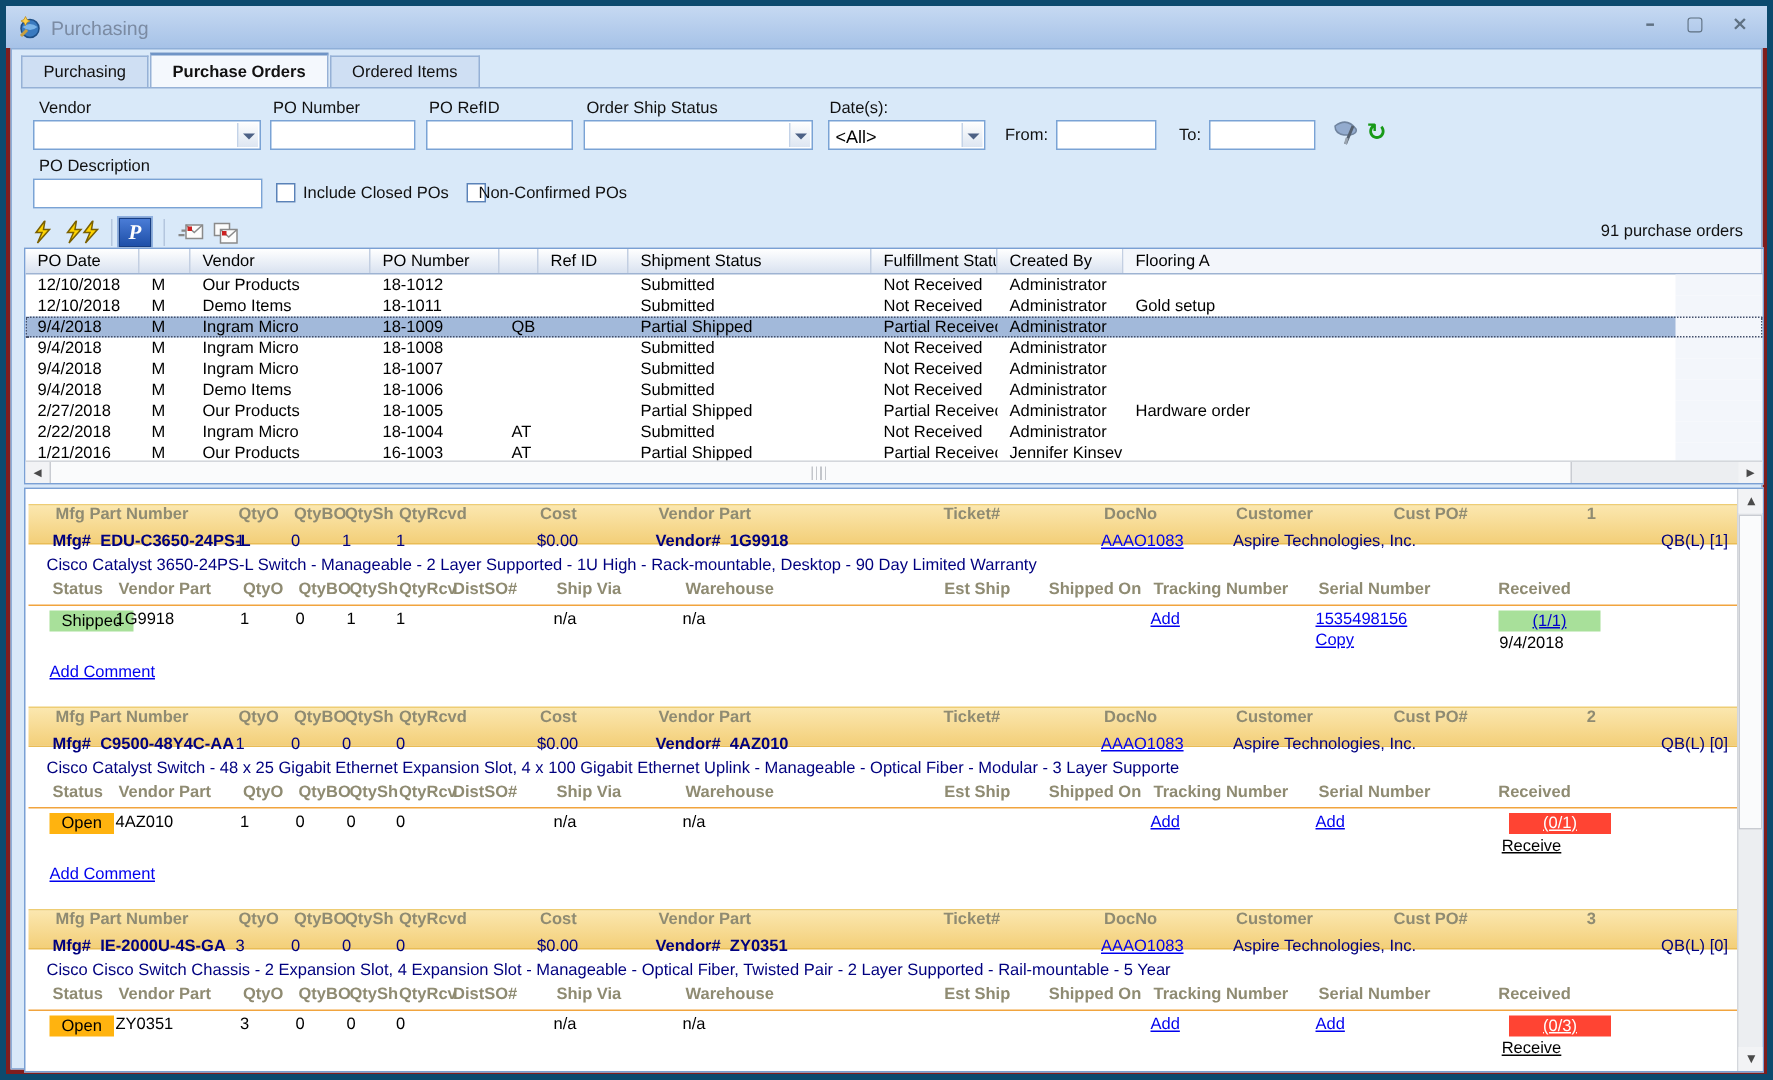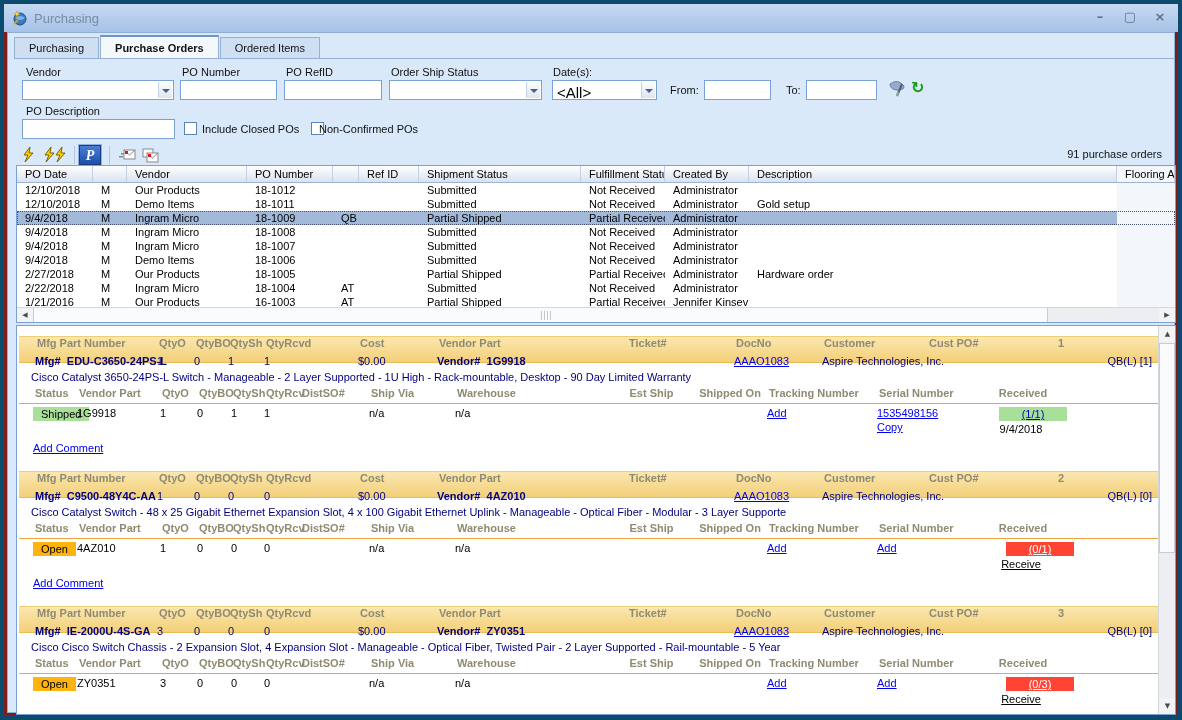--- a/index.html
+++ b/index.html
@@ -12,21 +12,21 @@
   .winbtn{color:#5f7183;font-size:13px;font-weight:bold;font-family:"DejaVu Sans",sans-serif;width:16px;text-align:center;cursor:default;}
   
   .content{position:absolute;top:28px;left:3px;right:3px;bottom:3px;background:#d9e9f9;border:1px solid #8fafd8;}
   
   .tabstrip{position:absolute;top:3px;left:6px;right:0;height:23px;border-bottom:1px solid #96b1d6;display:flex;align-items:flex-end;}
   .tab{height:21px;line-height:20px;padding:0 14px;font-size:11px;color:#111;background:#cfdff3;border:1px solid #96b1d6;border-bottom:none;margin-right:1px;}
   .tab.active{background:#f4f8fd;font-weight:bold;height:23px;line-height:22px;border-top:2px solid #6f94c6;}
   
   .flabel{position:absolute;font-size:11px;color:#111;}
   .txt{position:absolute;height:20px;border:1px solid #7aa3d5;background:#fff;font-size:11px;padding:0 3px;}
-  .combo{position:absolute;height:20px;border:1px solid #7aa3d5;background:#fff;font-size:15px;}
+  .combo{position:absolute;height:20px;border:1px solid #7aa3d5;background:#fff;font-size:12px;}
   .combo .cval{position:absolute;left:4px;top:3px;right:16px;overflow:hidden;white-space:nowrap;}
   .combo .cbtn{position:absolute;right:1px;top:1px;bottom:1px;width:14px;background:linear-gradient(#fdfdfd,#dde6f2);border-left:1px solid #c4d3e8;}
   .combo .cbtn::after{content:"";position:absolute;left:3px;top:7px;border:4px solid transparent;border-top-color:#4d6185;}
   .cb{position:absolute;width:13px;height:13px;background:#fff;border:1px solid #5a82b8;}
   
   .toolbar{position:absolute;top:110px;left:0;right:0;height:24px;display:flex;align-items:center;padding-left:8px;}
   .tbtn{width:24px;height:22px;display:flex;align-items:center;justify-content:center;}
   .tsep{width:1px;height:18px;background:#b4c6de;margin:0 4px;}
   .p-ico{width:22px;height:20px;background:linear-gradient(#4a7cd6,#1e4fa8);border:1px solid #173e84;outline:1px solid #8fb0e0;color:#fff;font-weight:bold;font-style:italic;font-size:14px;font-family:"Liberation Serif",serif;text-align:center;line-height:19px;}
   .count{position:absolute;right:12px;top:115px;font-size:11px;color:#111;}
@@ -184,21 +184,20 @@
       <div class="ghead">
         <span class="gc g1">PO Date</span>
         <span class="gc g2"></span>
         <span class="gc g3">Vendor</span>
         <span class="gc g4">PO Number</span>
         <span class="gc g5"></span>
         <span class="gc g6">Ref ID</span>
         <span class="gc g7">Shipment Status</span>
         <span class="gc g8">Fulfillment Status</span>
         <span class="gc g9">Created By</span>
-        <span class="gc g10">Description</span>
         <span class="gc g11">Flooring A</span>
       </div>
 
       <div class="grow">
         <span class="gc g1">12/10/2018</span>
           <span class="gc g2">M</span>
           <span class="gc g3">Our Products</span>
           <span class="gc g4">18-1012</span>
           <span class="gc g5"></span>
           <span class="gc g6"></span>

